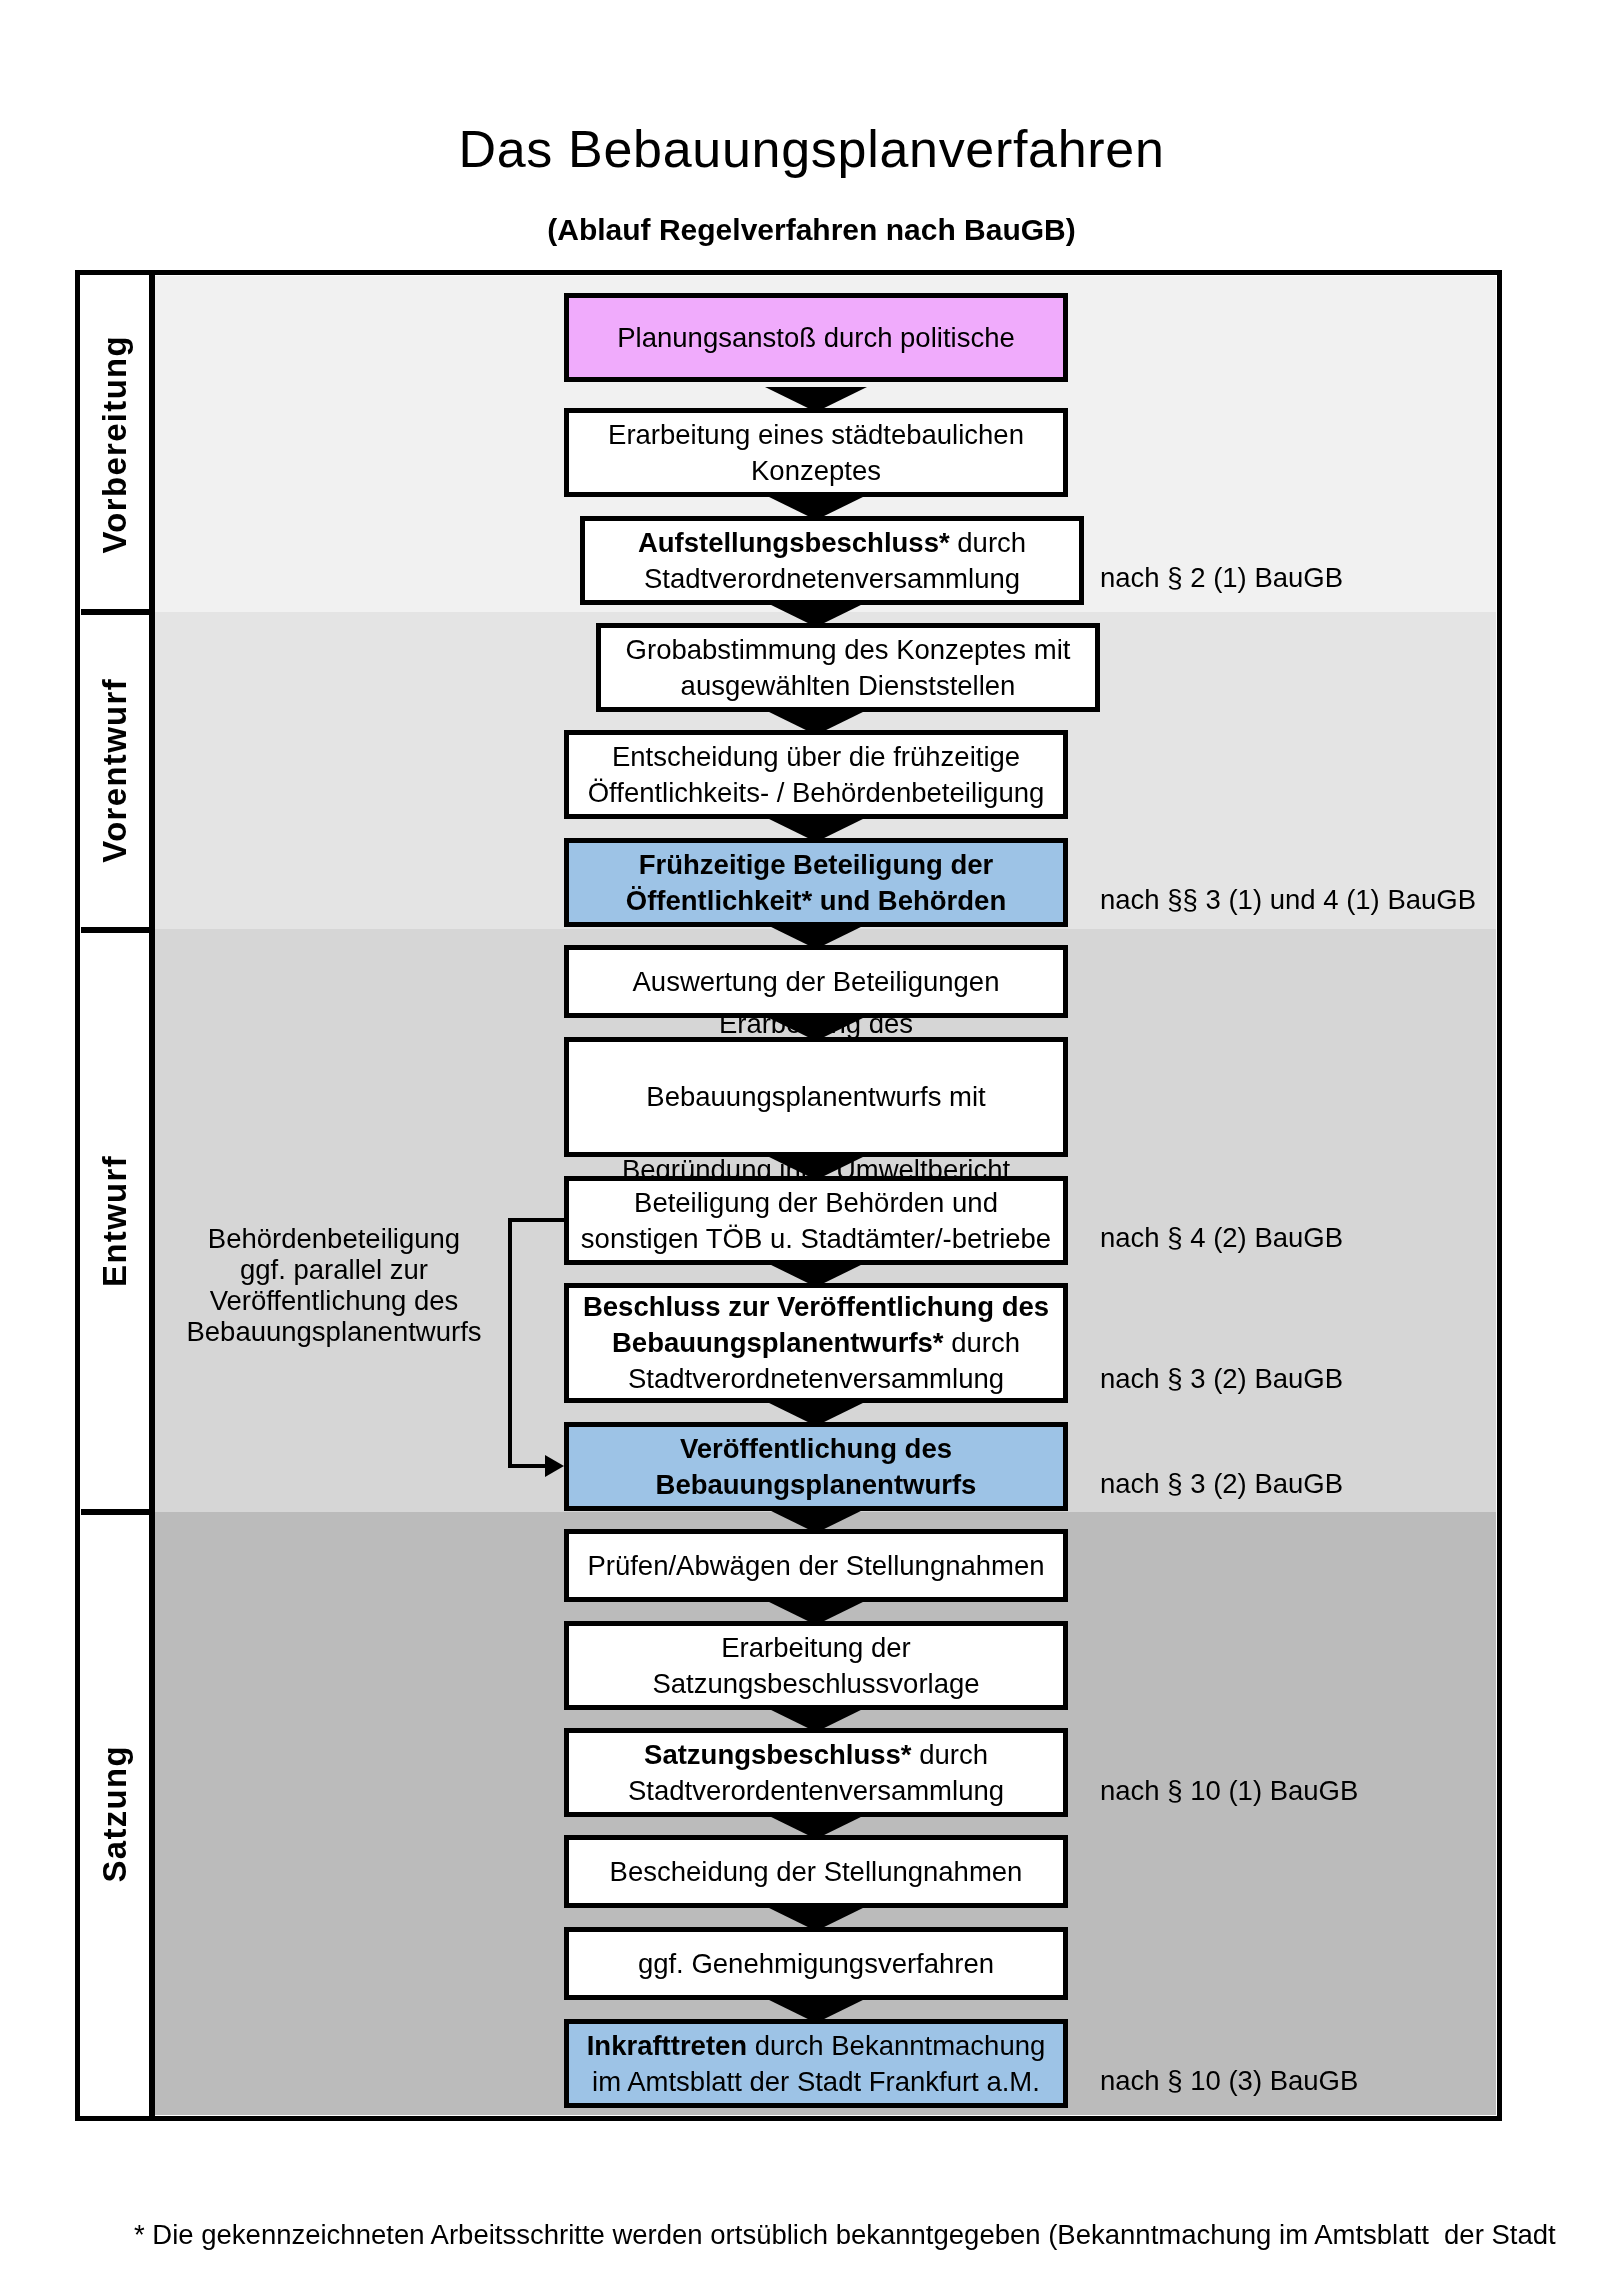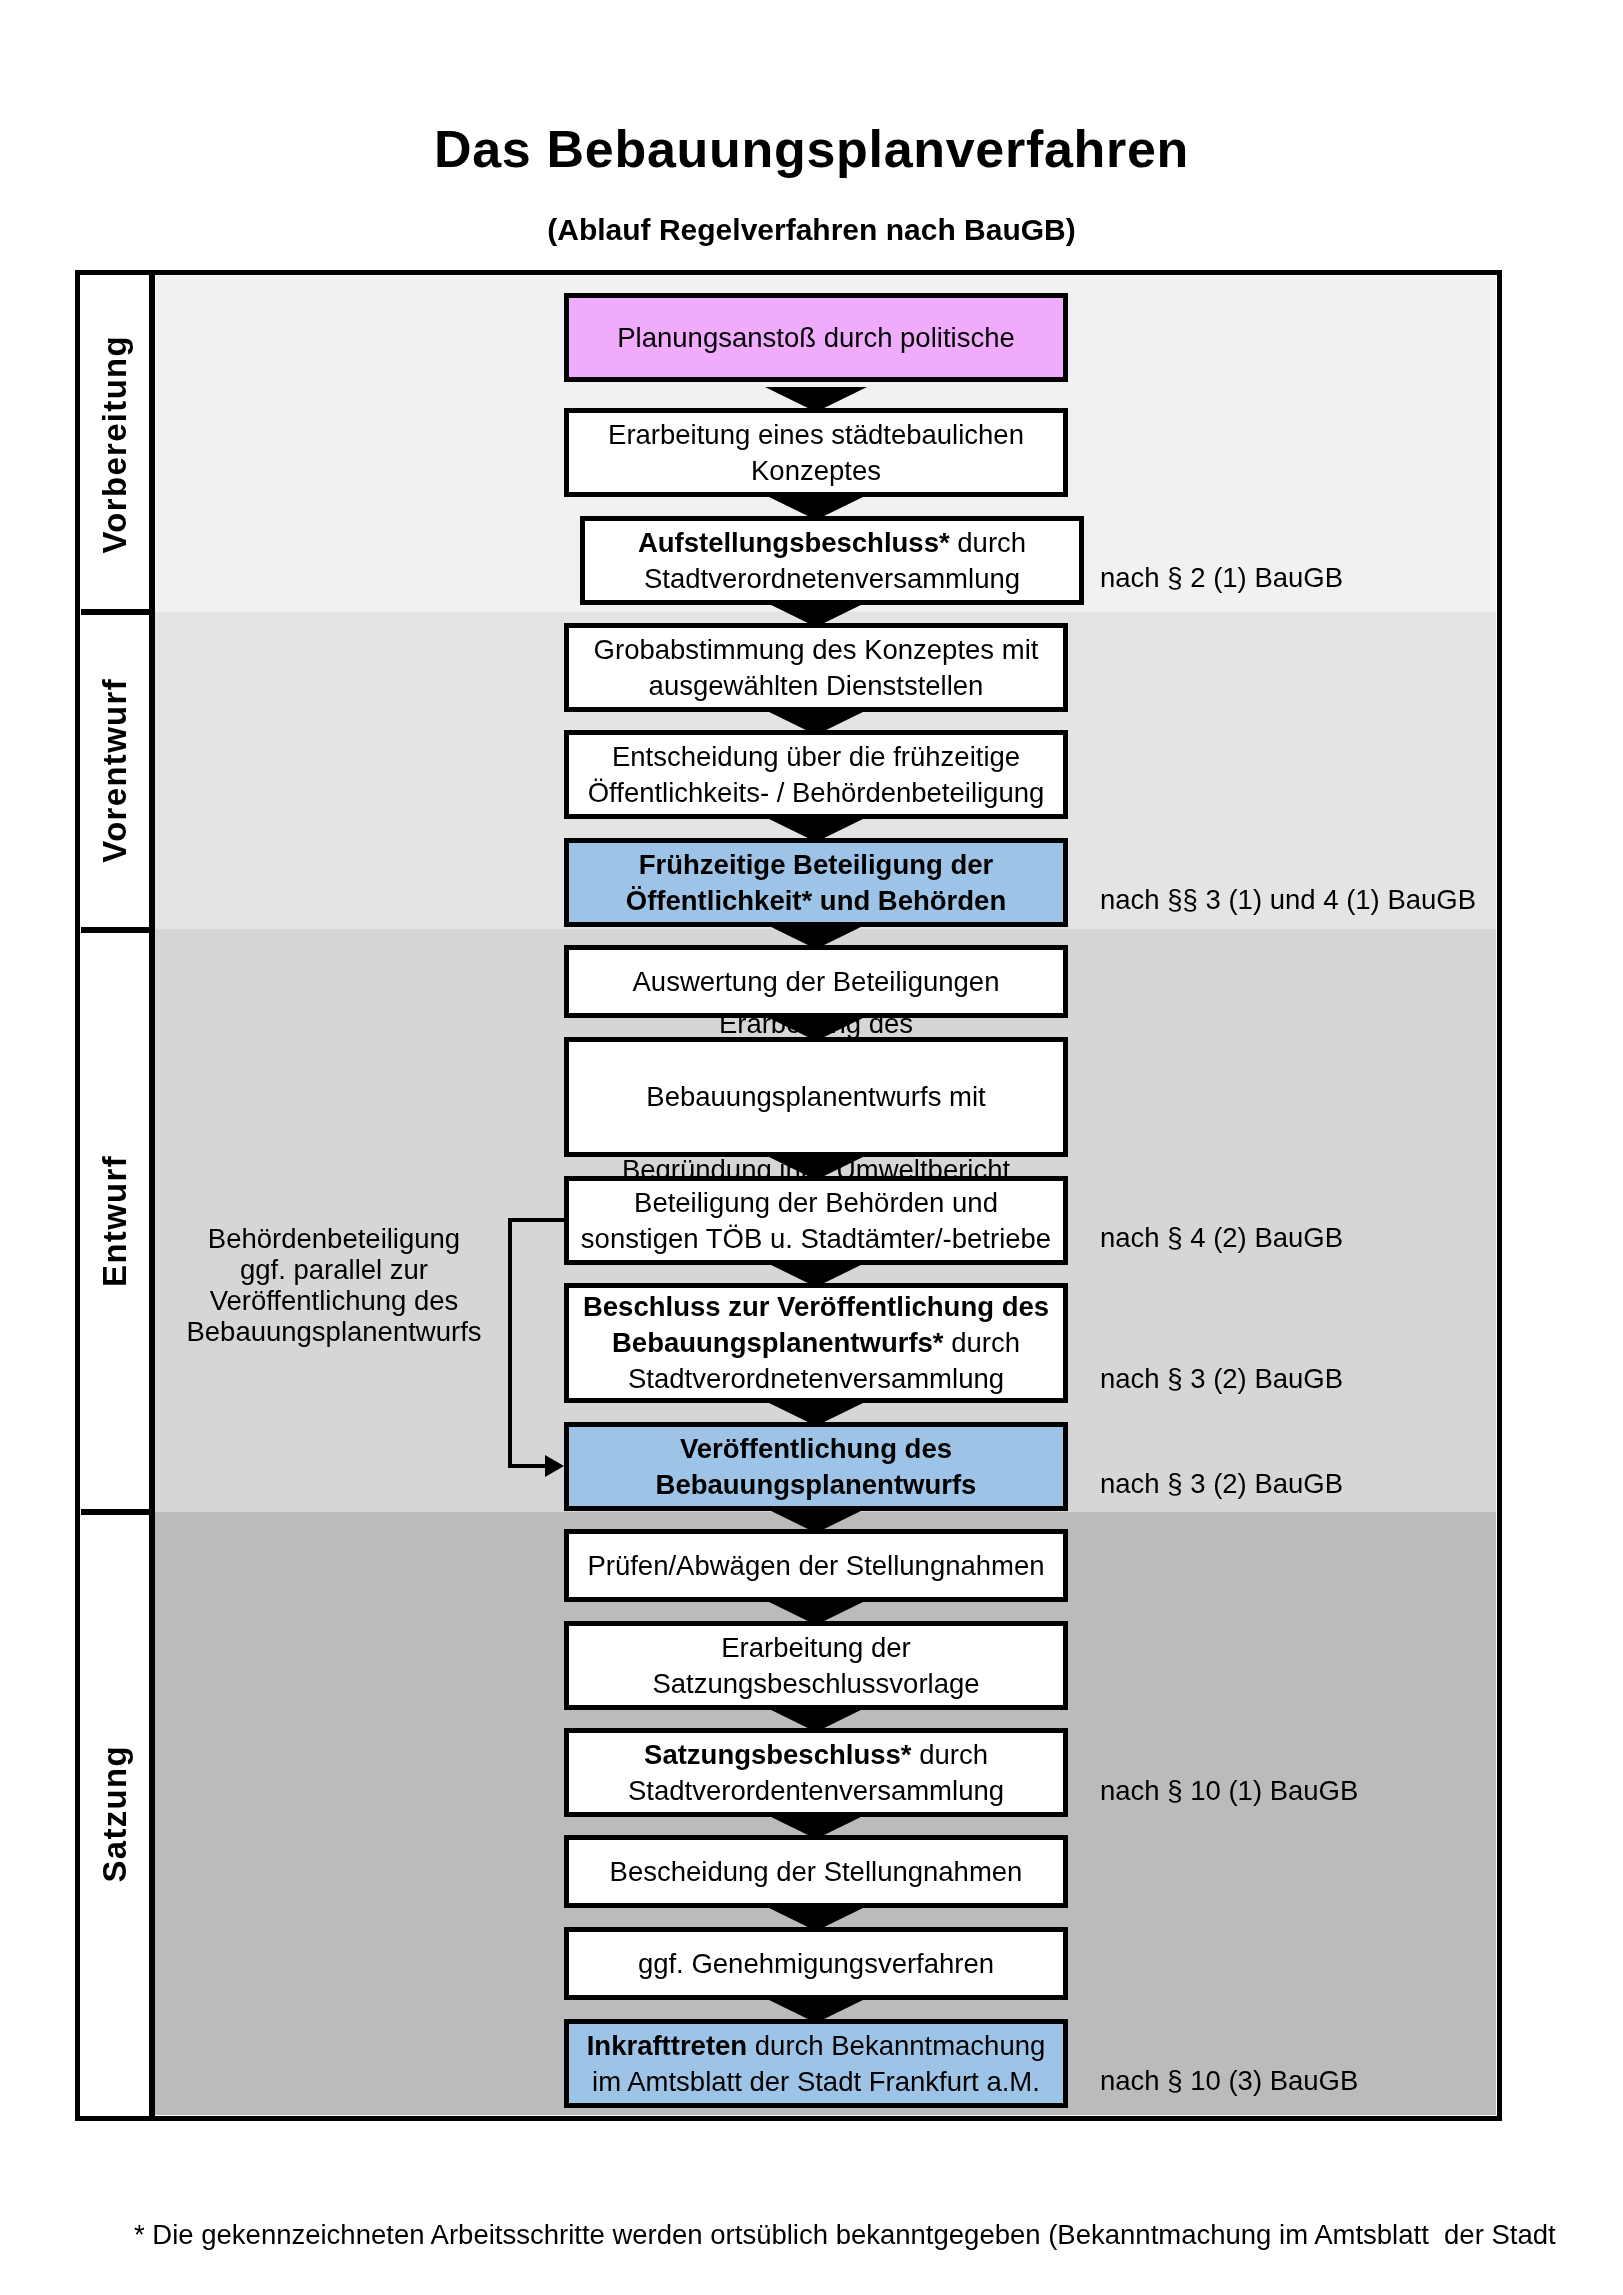--- a/index.html
+++ b/index.html
@@ -1,18 +1,18 @@
 <!DOCTYPE html>
 <html style="font-size:10.5px"><head>
 <meta charset="utf-8">
 <style>
   html,body{margin:0;padding:0;background:#ffffff;}
   body{width:1623px;height:2295px;position:relative;font-family:"Liberation Sans","DejaVu Sans",sans-serif;color:#000;}
   .abs{position:absolute;}
-  .page-title{left:0;top:119px;width:1623px;text-align:center;font-size:52px;font-weight:bold;letter-spacing:0.7px;}
+  .page-title{left:0;top:119px;width:1623px;text-align:center;font-size:52px;font-weight:normal;letter-spacing:0.7px;}
   .page-subtitle{left:0;top:213px;width:1623px;text-align:center;font-size:30px;font-weight:bold;}
   .frame{left:75px;top:270px;width:1427px;height:1851px;border:5.9px solid #000;box-sizing:border-box;background:#fff;z-index:0;}
   .vline{left:149px;top:272px;width:5.9px;height:1846px;background:#000;z-index:3;}
   .band{left:154px;width:1342px;z-index:1;}
   .label-cell{left:81px;width:67px;background:#fff;z-index:2;display:flex;align-items:center;justify-content:center;}
   .label-cell span{writing-mode:vertical-rl;transform:rotate(180deg);font-weight:bold;font-size:33px;letter-spacing:1.3px;white-space:nowrap;}
   .divider{left:81px;width:73px;height:5.9px;background:#000;z-index:3;}
   .flow-box{left:564px;width:504px;border:5.9px solid #000;box-sizing:border-box;background:#fff;z-index:4;display:flex;flex-direction:column;justify-content:center;align-items:center;text-align:center;font-size:27.5px;line-height:36px;}
   .flow-box .b{font-weight:bold;}
   .arrow-down{width:0;height:0;border-left:51px solid transparent;border-right:51px solid transparent;border-top:25px solid #000;left:765px;z-index:5;}
@@ -58,21 +58,21 @@
     <div class="abs flow-box" style="top: 408px; height: 89px; background: rgb(255, 255, 255);">
       <div><span>Erarbeitung eines städtebaulichen</span></div>
       <div><span>Konzeptes</span></div>
     </div>
     <div class="abs arrow-down" style="top: 495px;"></div>
     <div class="abs flow-box" style="top: 516px; height: 89px; background: rgb(255, 255, 255); margin-left: 16px;">
       <div><span class="b">Aufstellungsbeschluss*</span><span> durch</span></div>
       <div><span>Stadtverordnetenversammlung</span></div>
     </div>
     <div class="abs arrow-down" style="top: 602px;"></div>
-    <div class="abs flow-box" style="top: 623px; height: 89px; background: rgb(255, 255, 255);">
+    <div class="abs flow-box" style="top: 623px; height: 89px; background: rgb(255, 255, 255); margin-left: 32px;">
       <div><span>Grobabstimmung des Konzeptes mit</span></div>
       <div><span>ausgewählten Dienststellen</span></div>
     </div>
     <div class="abs arrow-down" style="top: 710px;"></div>
     <div class="abs flow-box" style="top: 730px; height: 89px; background: rgb(255, 255, 255);">
       <div><span>Entscheidung über die frühzeitige</span></div>
       <div><span>Öffentlichkeits- / Behördenbeteiligung</span></div>
     </div>
     <div class="abs arrow-down" style="top: 817px;"></div>
     <div class="abs flow-box" style="top: 838px; height: 89px; background: rgb(157, 195, 230);">

